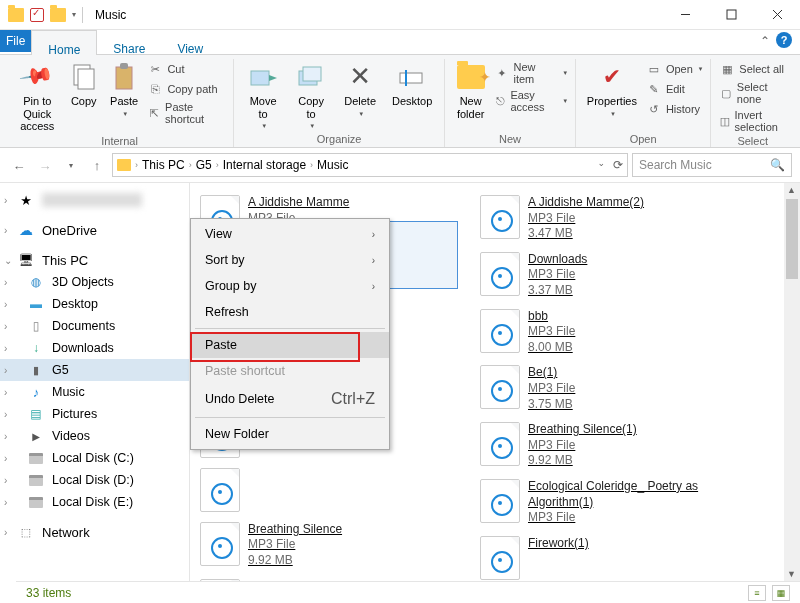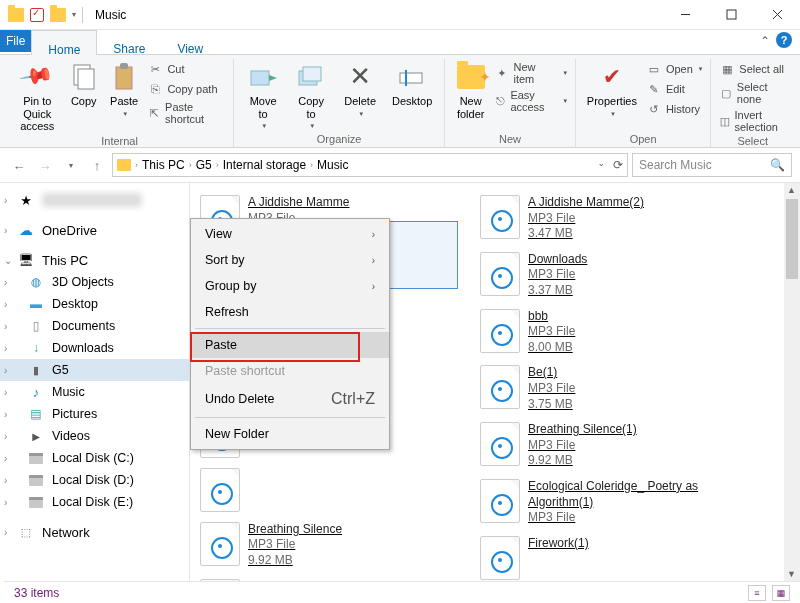--- a/index.html
+++ b/index.html
@@ -93,21 +93,21 @@
 .ctxmenu { position: absolute; left: 190px; top: 218px; width: 200px; background: #f2f2f2; border: 1px solid #a8a8a8; box-shadow: 2px 2px 4px rgba(0,0,0,0.25); font-size: 12.5px; padding: 2px 0; z-index: 50; }
 .ctxitem { padding: 6px 14px; display: flex; align-items: center; }
 .ctxitem .sub { margin-left: auto; font-size: 10px; color: #555; }
 .ctxitem .shortcut { margin-left: auto; color: #555; font-size: 16px; }
 .ctxitem.disabled { color: #999; }
 .ctxitem.hov { background: #d8d8d8; }
 .ctxsep { height: 1px; background: #ccc; margin: 3px 4px; }
 .ctx-paste-hl { border: 2px solid #d22; position: absolute; left: 190px; top: 332px; width: 170px; height: 30px; z-index: 60; pointer-events: none; }
 
 
-.status { position: absolute; bottom: 0; left: 4px; right: 0; height: 22px; border-top: 1px solid #e5e5e5; font-size: 12px; color: #701a75; display: flex; align-items: center; padding: 0 10px; }
+.status { position: absolute; bottom: 0; left: 16px; right: 0; height: 22px; border-top: 1px solid #e5e5e5; font-size: 12px; color: #4d7c0f; display: flex; align-items: center; padding: 0 10px; }
 .status .viewbtns { margin-left: auto; display: flex; gap: 6px; }
 .viewbtns span { width: 18px; height: 16px; border: 1px solid #ccc; display: flex; align-items: center; justify-content: center; font-size: 9px; }
 
 
 .folder-sm { width: 14px; height: 12px; background: #ffcc4d; border-radius: 1px; }
 .drive-sm { width: 14px; height: 11px; background: #c8c8c8; border-radius: 1px; border-top: 3px solid #999; }
 .cloud-sm::before { content: "☁"; color: #1e88d8; font-size: 14px; }
 .pc-sm::before { content: "🖥"; font-size: 12px; }
 .music-sm::before { content: "♪"; color: #1e88d8; font-size: 13px; }
 .pic-sm::before { content: "▤"; color: #3aa; font-size: 12px; }

